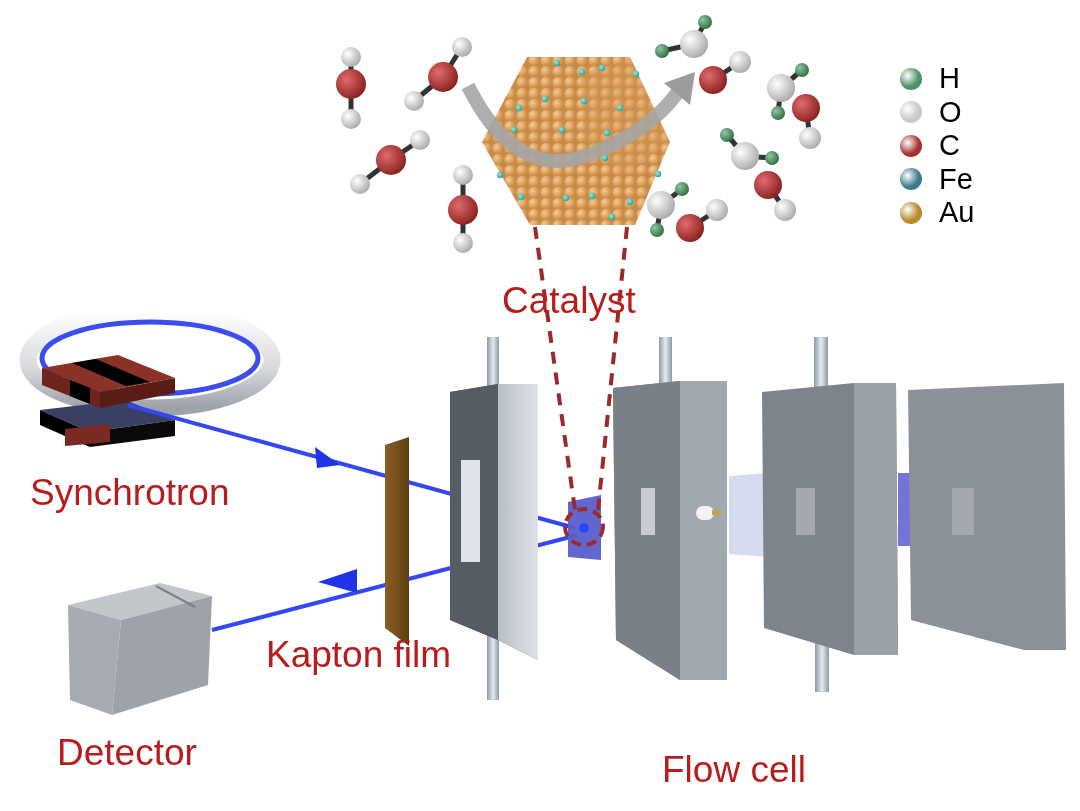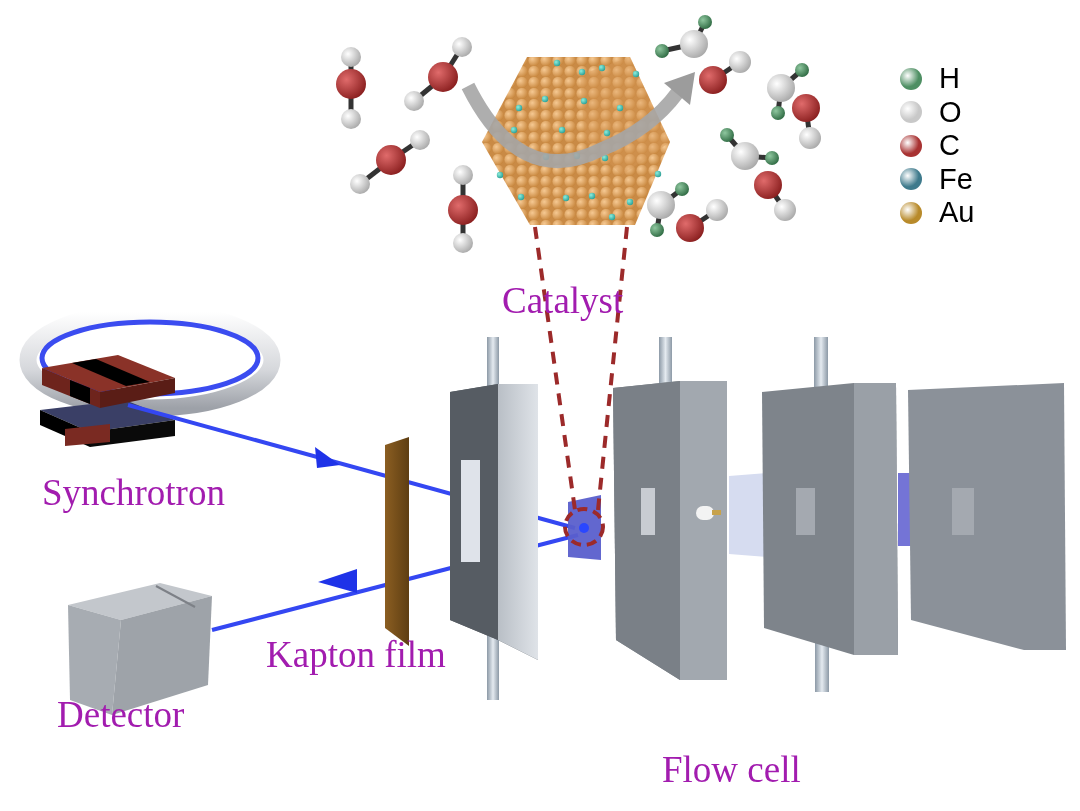--- a/index.html
+++ b/index.html
@@ -1,18 +1,18 @@
 <!DOCTYPE html>
 <html><head>
 <meta charset="utf-8">
 <style>
   html, body { margin: 0; padding: 0; background: #ffffff; }
   body { width: 1080px; height: 811px; overflow: hidden; position: relative; font-family: "Liberation Sans", sans-serif; }
   #stage { position: absolute; left: 0; top: 0; width: 1080px; height: 811px; }
-  .label { position: absolute; color: #a21caf; font-family: Liberation Serif, serif; font-size: 37px; line-height: 1; white-space: nowrap; }
+  .label { position: absolute; color: #b91c1c; font-family: Liberation Sans, sans-serif; font-size: 37px; line-height: 1; white-space: nowrap; }
   .legend { position: absolute; left: 900px; top: 62px; }
   .legend-item { display: flex; align-items: center; height: 33.5px; }
   .legend-dot { width: 22px; height: 22px; border-radius: 50%; margin-right: 17px; }
   .legend-text { font-size: 29px; color: #000; font-family: "Liberation Sans", sans-serif; line-height: 1; }
 </style>
 </head>
 <body>
 
 <svg id="stage" width="1080" height="811" viewBox="0 0 1080 811" xmlns="http://www.w3.org/2000/svg">
   <defs>
@@ -214,22 +214,22 @@
       <line x1="768" y1="185" x2="785" y2="210" stroke="#333" stroke-width="5"></line>
       <circle cx="785" cy="210" r="11" fill="url(#gWhite)"></circle>
       <circle cx="768" cy="185" r="14" fill="url(#gRed)"></circle>
       <line x1="690" y1="228" x2="717" y2="210" stroke="#333" stroke-width="5"></line>
       <circle cx="717" cy="210" r="11" fill="url(#gWhite)"></circle>
       <circle cx="690" cy="228" r="14" fill="url(#gRed)"></circle>
     </g>
 </svg>
 
 <div class="label" style="left:502px;top:282px;">Catalyst</div>
-<div class="label" style="left:42px;top:474px;">Synchrotron</div>
-<div class="label" style="left:57px;top:696px;">Detector</div>
+<div class="label" style="left:30px;top:474px;">Synchrotron</div>
+<div class="label" style="left:57px;top:734px;">Detector</div>
 <div class="label" style="left:266px;top:636px;">Kapton film</div>
 <div class="label" style="left:662px;top:751px;">Flow cell</div>
 
 <div class="legend">
   <div class="legend-item">
       <span class="legend-dot" style="background: radial-gradient(circle at 35% 35%, rgba(255, 255, 255, 0.333), rgb(78, 143, 99) 55%, rgb(78, 143, 99));"></span>
       <span class="legend-text">H</span>
     </div>
   <div class="legend-item">
       <span class="legend-dot" style="background: radial-gradient(circle at 35% 35%, rgba(255, 255, 255, 0.333), rgb(200, 200, 200) 55%, rgb(200, 200, 200));"></span>

